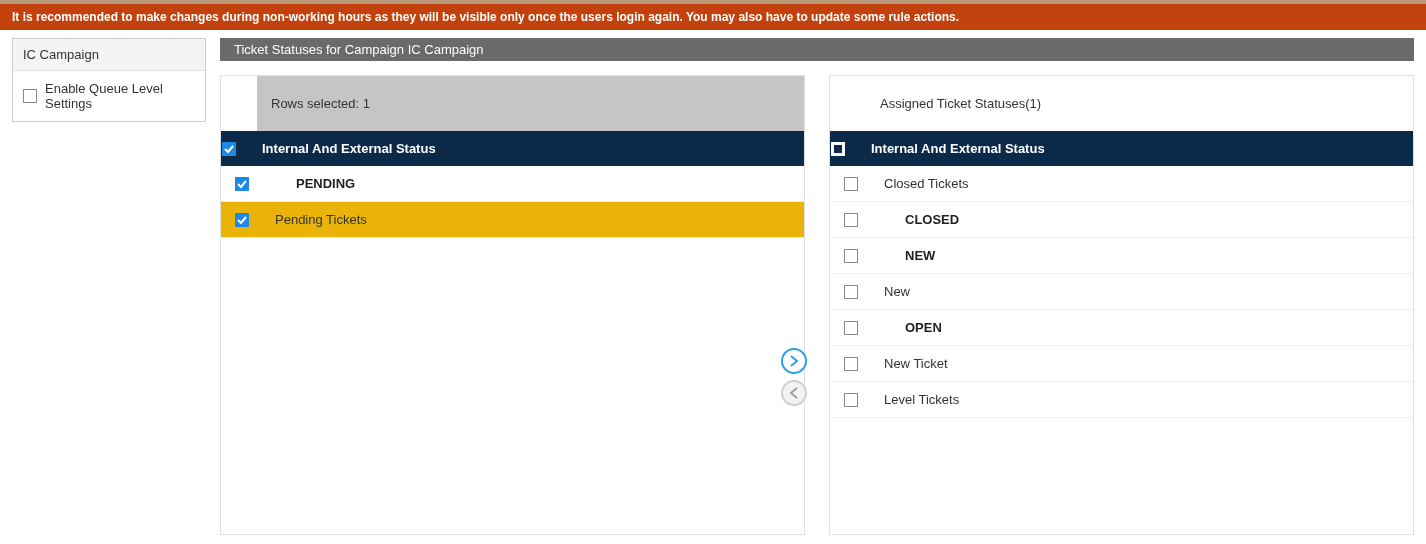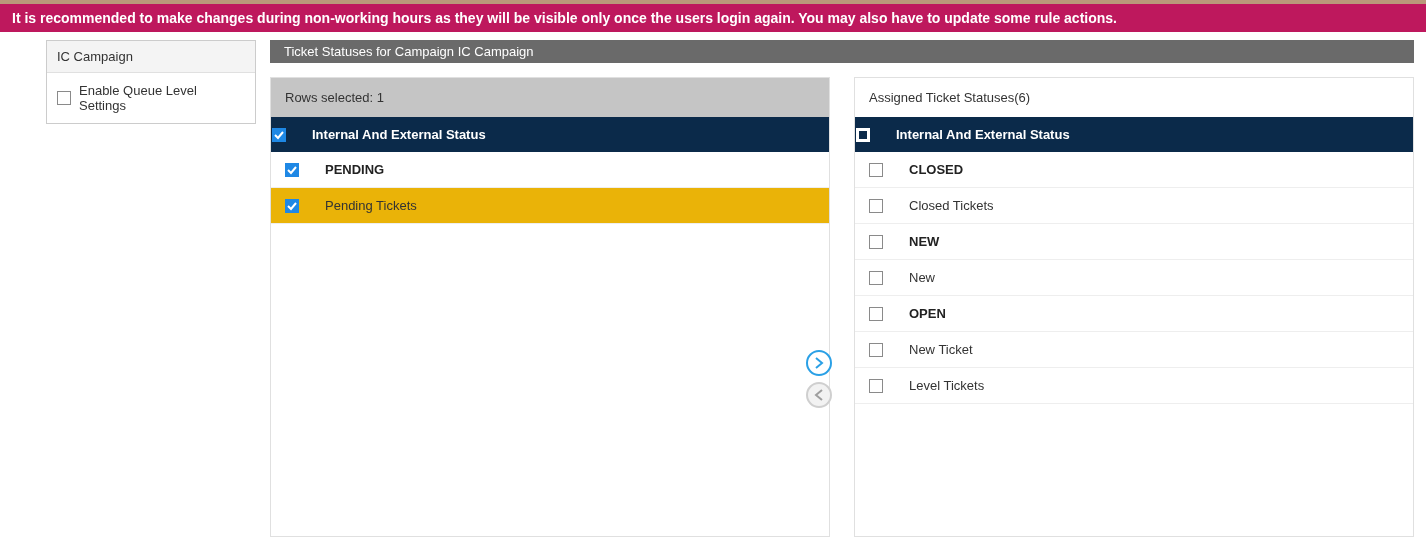--- a/index.html
+++ b/index.html
@@ -9,38 +9,37 @@
     font-size: 13px;
     color: #333;
     background: #fff;
     width: 1426px;
   }
   .top-strip {
     height: 4px;
     background: #ba987a;
   }
   .banner {
-    background: #be185d;
+    background: #c2410c;
     color: #fff;
     font-weight: 600;
-    font-size: 14px;
+    font-size: 12px;
     padding: 6px 12px;
   }
   .content-area {
     display: flex;
     gap: 14px;
     padding: 8px 12px 0 12px;
     align-items: flex-start;
   }
   .sidebar {
-    width: 210px;
+    width: 194px;
     border: 1px solid #ccc;
     background: #fff;
     flex-shrink: 0;
-    margin-left: 34px;
   }
   .sidebar-header {
     background: #f4f4f4;
     padding: 8px 10px;
     font-size: 13px;
     border-bottom: 1px solid #e0e0e0;
     color: #333;
   }
   .sidebar-body {
     padding: 10px;
@@ -92,22 +91,23 @@
     background: #fff;
   }
   .list-gap {
     width: 24px;
     flex-shrink: 0;
     position: relative;
   }
   .panel-subheader {
     background: #c5c5c5;
     color: #333;
-    padding: 12px 14px;
-    font-size: 13px;
+    padding: 20px 14px;
+    font-size: 13px;
+    margin-left: 36px;
   }
   .panel-subheader.plain {
     background: #fff;
   }
   .col-header {
     background: #0b2a4a;
     color: #fff;
     display: flex;
     align-items: center;
     padding: 10px 1px;
@@ -128,21 +128,21 @@
     padding: 10px 14px;
     border-bottom: 1px solid #eee;
     font-size: 13px;
   }
   .list-row.alt { background: #eab308; }
   .list-row .cb-slot {
     width: 40px;
     display: flex;
     align-items: center;
   }
-  .bold { font-weight: 700; color: #222; }
+  .bold { font-weight: 700; color: #222; margin-left: 21px; }
   .transfer-btns {
     position: absolute;
     right: -3px;
     top: 272px;
     display: flex;
     flex-direction: column;
     gap: 6px;
     z-index: 5;
   }
   .circle-btn {
@@ -233,41 +233,41 @@
             <svg viewBox="0 0 12 12">
                 <path d="M9 1 L3 6 L9 11" stroke="currentColor" stroke-width="2" fill="none"></path>
               </svg>
           </div>
         </div>
       </div>
 
       <div class="list-gap"></div>
 
       <div class="list-panel">
-        <div class="panel-subheader plain">Assigned Ticket Statuses(6)</div>
+        <div class="panel-subheader plain">Assigned Ticket Statuses(1)</div>
         <div class="col-header">
           <div class="cb-slot">
             <span class="cb" style="background:#fff;border-color:#fff;">
                 <span style="display: block; width: 8px; height: 8px; background: rgb(11, 42, 74);"></span>
               </span>
           </div>
           <span>Internal And External Status</span>
         </div>
         <div class="list-body" id="right-rows">
             <div class="list-row">
               <div class="cb-slot">
                 <span class="cb"></span>
               </div>
+              <span>Closed Tickets</span>
+            </div>
+            <div class="list-row">
+              <div class="cb-slot">
+                <span class="cb"></span>
+              </div>
               <span class="bold">CLOSED</span>
-            </div>
-            <div class="list-row">
-              <div class="cb-slot">
-                <span class="cb"></span>
-              </div>
-              <span>Closed Tickets</span>
             </div>
             <div class="list-row">
               <div class="cb-slot">
                 <span class="cb"></span>
               </div>
               <span class="bold">NEW</span>
             </div>
             <div class="list-row">
               <div class="cb-slot">
                 <span class="cb"></span>

